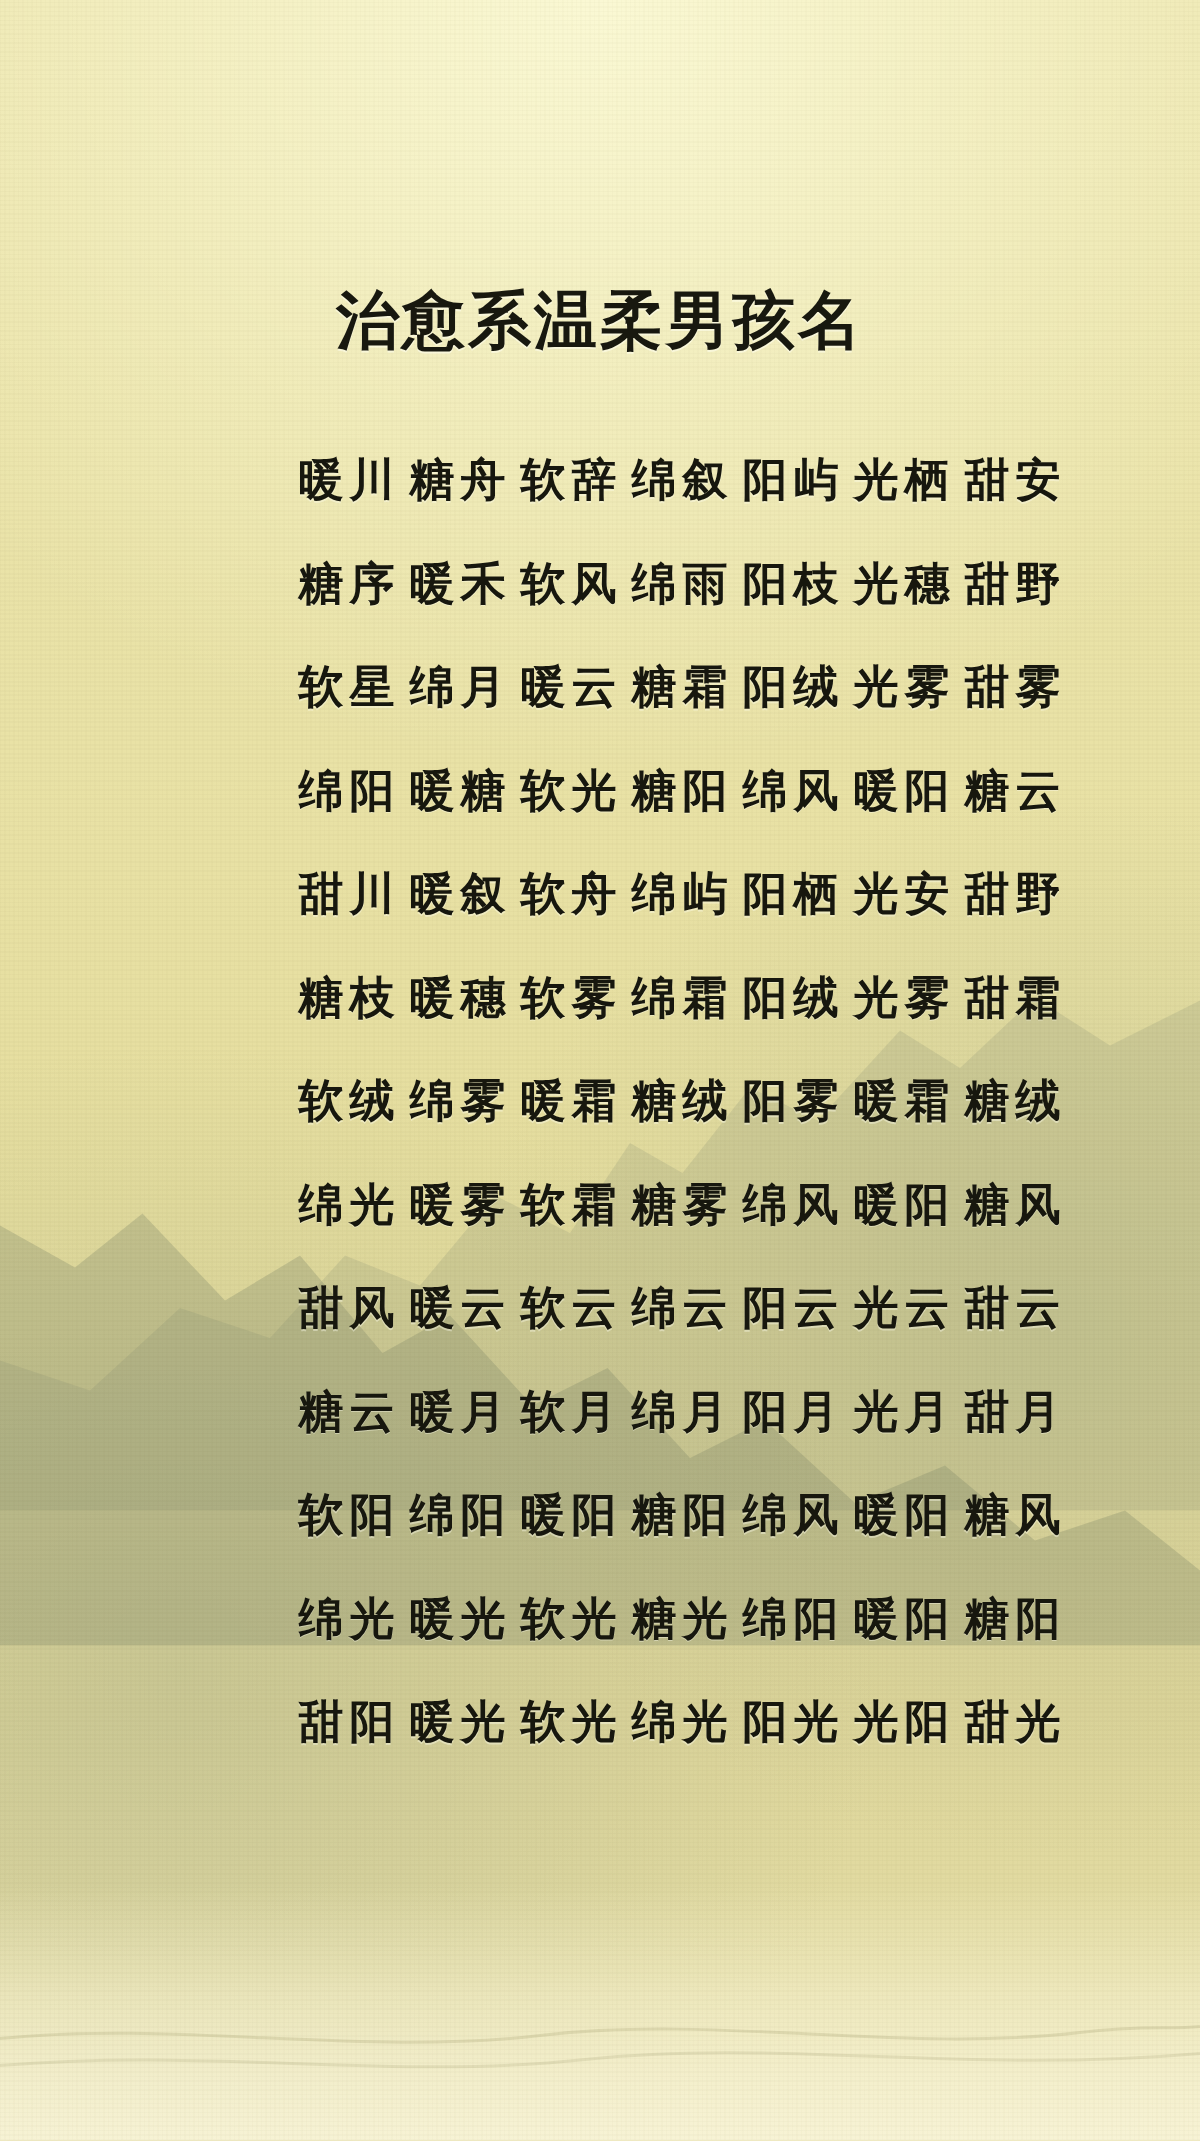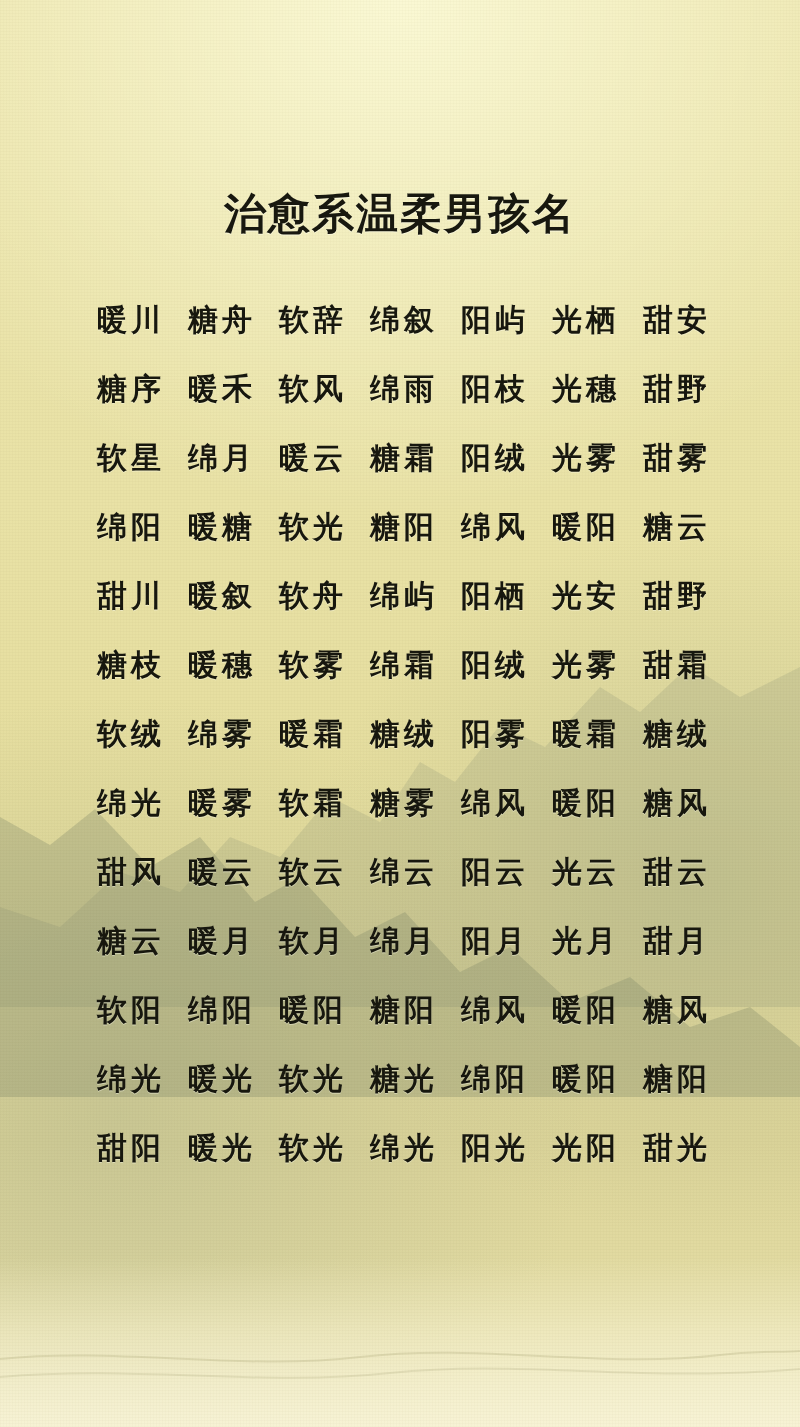--- a/index.html
+++ b/index.html
@@ -102,21 +102,21 @@
     position: absolute;
     top: 286px;
     left: 92px;
     width: 620px;
     display: flex;
     flex-direction: column;
   }
   .name-row {
     display: flex;
     flex-direction: row;
-    justify-content: space-between;
+    justify-content: flex-end;
     height: 69px;
     align-items: center;
   }
   .name-cell {
     flex: 0 0 auto;
     width: 74px;
     text-align: center;
     font-family: "DejaVu Sans", "Liberation Sans", sans-serif;
     font-size: 30px;
     font-weight: bold;

